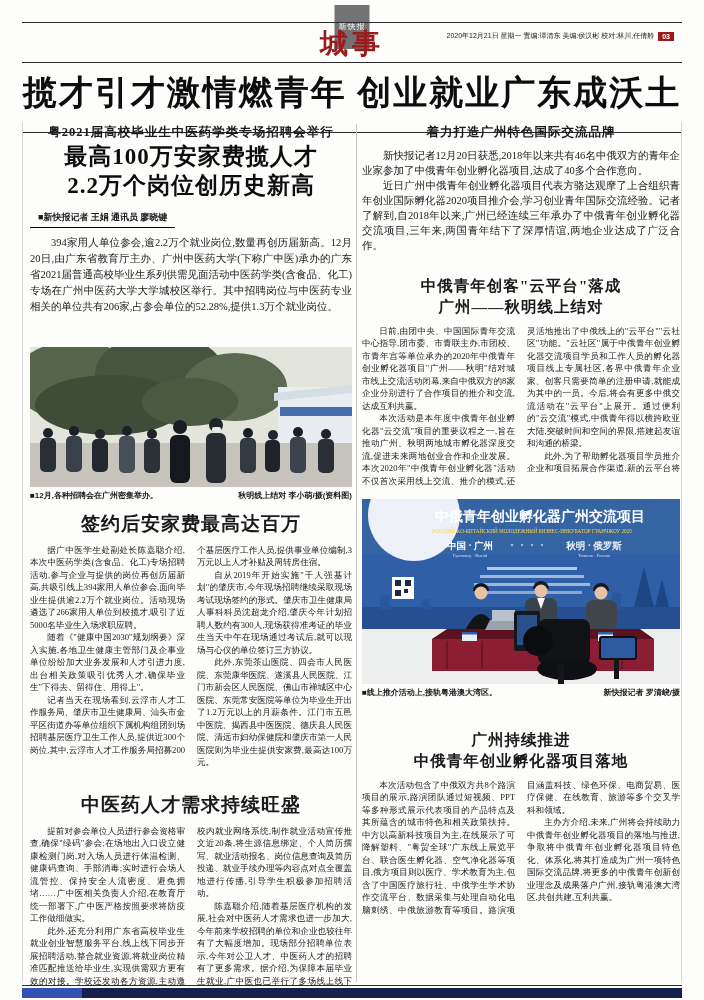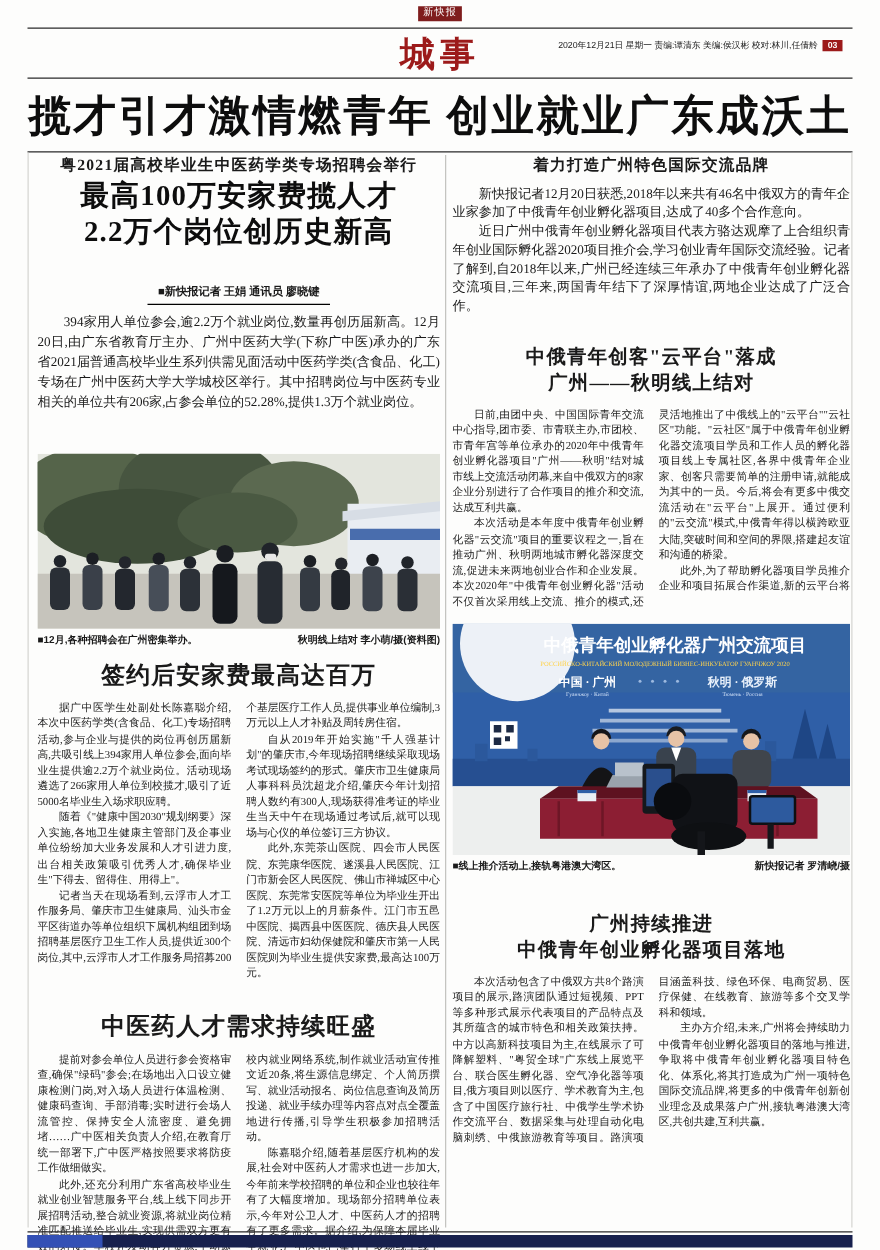--- a/index.html
+++ b/index.html
@@ -1,42 +1,42 @@
 <!DOCTYPE html>
 <html><head>
 <meta charset="utf-8">
 <style>
   html,body{margin:0;padding:0;background:#e9e9e7;}
   .page{position:relative;width:704px;height:1000px;background:#fdfdfc;margin:0 auto;overflow:hidden;
         font-family:"Liberation Serif","DejaVu Serif",serif;color:#1a1a1a;}
   
-  .logo{position:absolute;top:5px;left:50%;transform:translateX(-50%);background:#7f1d1d;color:#fff;
-        font-size:8px;line-height:1;padding:2px 4px;font-family:Liberation Mono, monospace;letter-spacing:1px;}
+  .logo{position:absolute;top:5px;left:50%;transform:translateX(-50%);background:#737373;color:#fff;
+        font-size:8px;line-height:1;padding:18px 4px;font-family:Liberation Sans, sans-serif;letter-spacing:1px;}
   .top-rule{position:absolute;top:22px;left:22px;right:22px;height:1px;background:#2a2a2a;}
   .section-title{position:absolute;top:25px;left:50%;transform:translateX(-50%);
         color:#9c1a1a;font-size:28px;font-weight:bold;letter-spacing:4px;}
   .dateline{position:absolute;top:31px;right:30px;font-size:7px;color:#222;font-family:"Liberation Sans",sans-serif;
         display:flex;align-items:center;gap:4px;}
   .pageno{background:#9c1a1a;color:#fff;padding:1px 4px;font-weight:bold;}
   .banner{position:absolute;top:62px;left:22px;right:22px;border-top:1px solid #2a2a2a;border-bottom:1px solid #2a2a2a;
-        padding:7px 0 5px;text-align:center;}
+        padding:7px 0 16px;text-align:center;}
   .banner h1{margin:0;font-size:34px;letter-spacing:2px;font-weight:bold;color:#0d0d0d;}
   
   .frame-l{position:absolute;left:22px;top:122px;bottom:18px;width:1px;background:#d6d6d2;}
   .frame-r{position:absolute;right:22px;top:122px;bottom:18px;width:1px;background:#d6d6d2;}
   .divider{position:absolute;left:356px;top:124px;bottom:18px;width:1px;background:#c4c4c0;}
   .footer-rule{position:absolute;left:22px;right:22px;bottom:14px;height:1px;background:#2a2a2a;}
   .footer-bar{position:absolute;left:22px;right:22px;bottom:2px;height:10px;background:#17204d;}
   .footer-bar::before{content:"";position:absolute;left:0;top:0;width:60px;height:10px;background:#3350b5;}
   
   .colL{position:absolute;left:30px;top:124px;width:322px;}
   .colR{position:absolute;left:362px;top:124px;width:318px;}
   .kicker{font-size:12.5px;text-align:center;font-weight:700;letter-spacing:1px;}
   .headline{margin:2px 0 0;font-size:23px;line-height:1.25;text-align:center;font-weight:bold;letter-spacing:1px;color:#0d0d0d;}
-  .byline-wrap{text-align:center;margin-top:22px;}
+  .byline-wrap{margin-top:5px;}
   .byline{display:inline-block;font-size:9px;font-weight:bold;border-bottom:1.5px solid #000;padding:0 8px 3px;}
   .intro{margin-top:7px;font-size:10.5px;line-height:16px;text-align:justify;overflow:hidden;}
   .colL .intro{height:106px;}
   .colR .intro{height:118px;line-height:15px;}
   .para{text-indent:2em;margin:0;}
   .photo{display:block;margin-top:6px;width:100%;}
   .caption{display:flex;justify-content:space-between;font-size:8px;font-weight:bold;margin-top:3px;
            font-family:"Liberation Sans",sans-serif;}
   .sec-title{font-size:19px;text-align:center;margin-top:10px;font-weight:600;letter-spacing:1px;}
   .sec-title.small{font-size:15.5px;line-height:1.35;}

